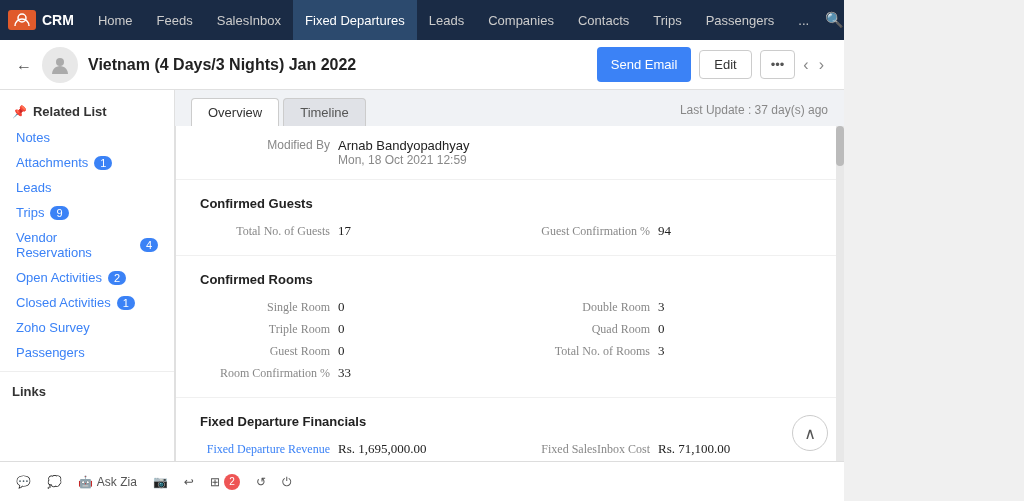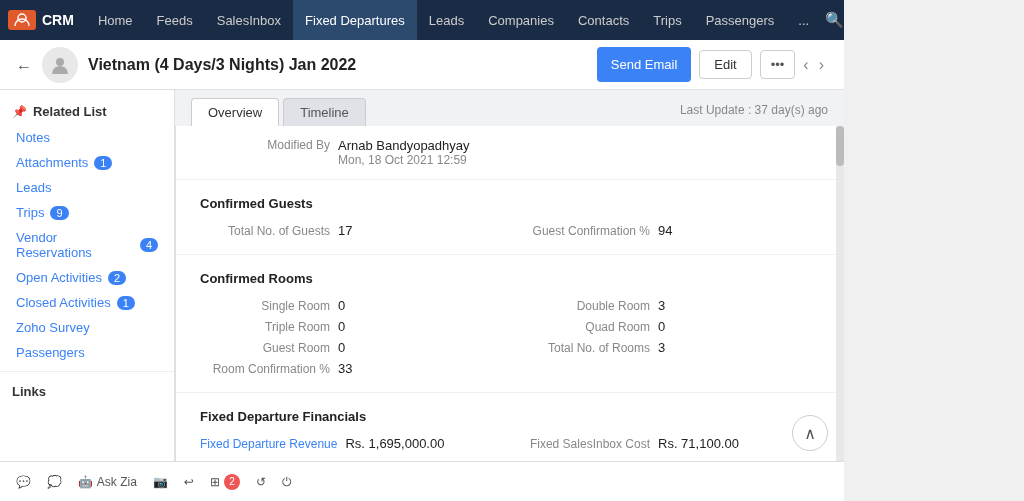--- a/index.html
+++ b/index.html
@@ -162,20 +162,21 @@
       border-bottom: 1px solid #f0f0f0;
     }
     .section-title {
       font-size: 13px; font-weight: 600; color: #222;
       margin-bottom: 12px;
     }
     .fields-grid {
       display: grid;
       grid-template-columns: 1fr 1fr;
       gap: 8px 28px;
+      font-family: Liberation Serif, serif;
     }
     .field-row {
       display: flex; align-items: baseline; gap: 8px;
     }
     .field-label {
       color: #888; font-size: 12px; min-width: 130px; text-align: right;
     }
     .field-value {
       color: #222; font-size: 13px;
     }

